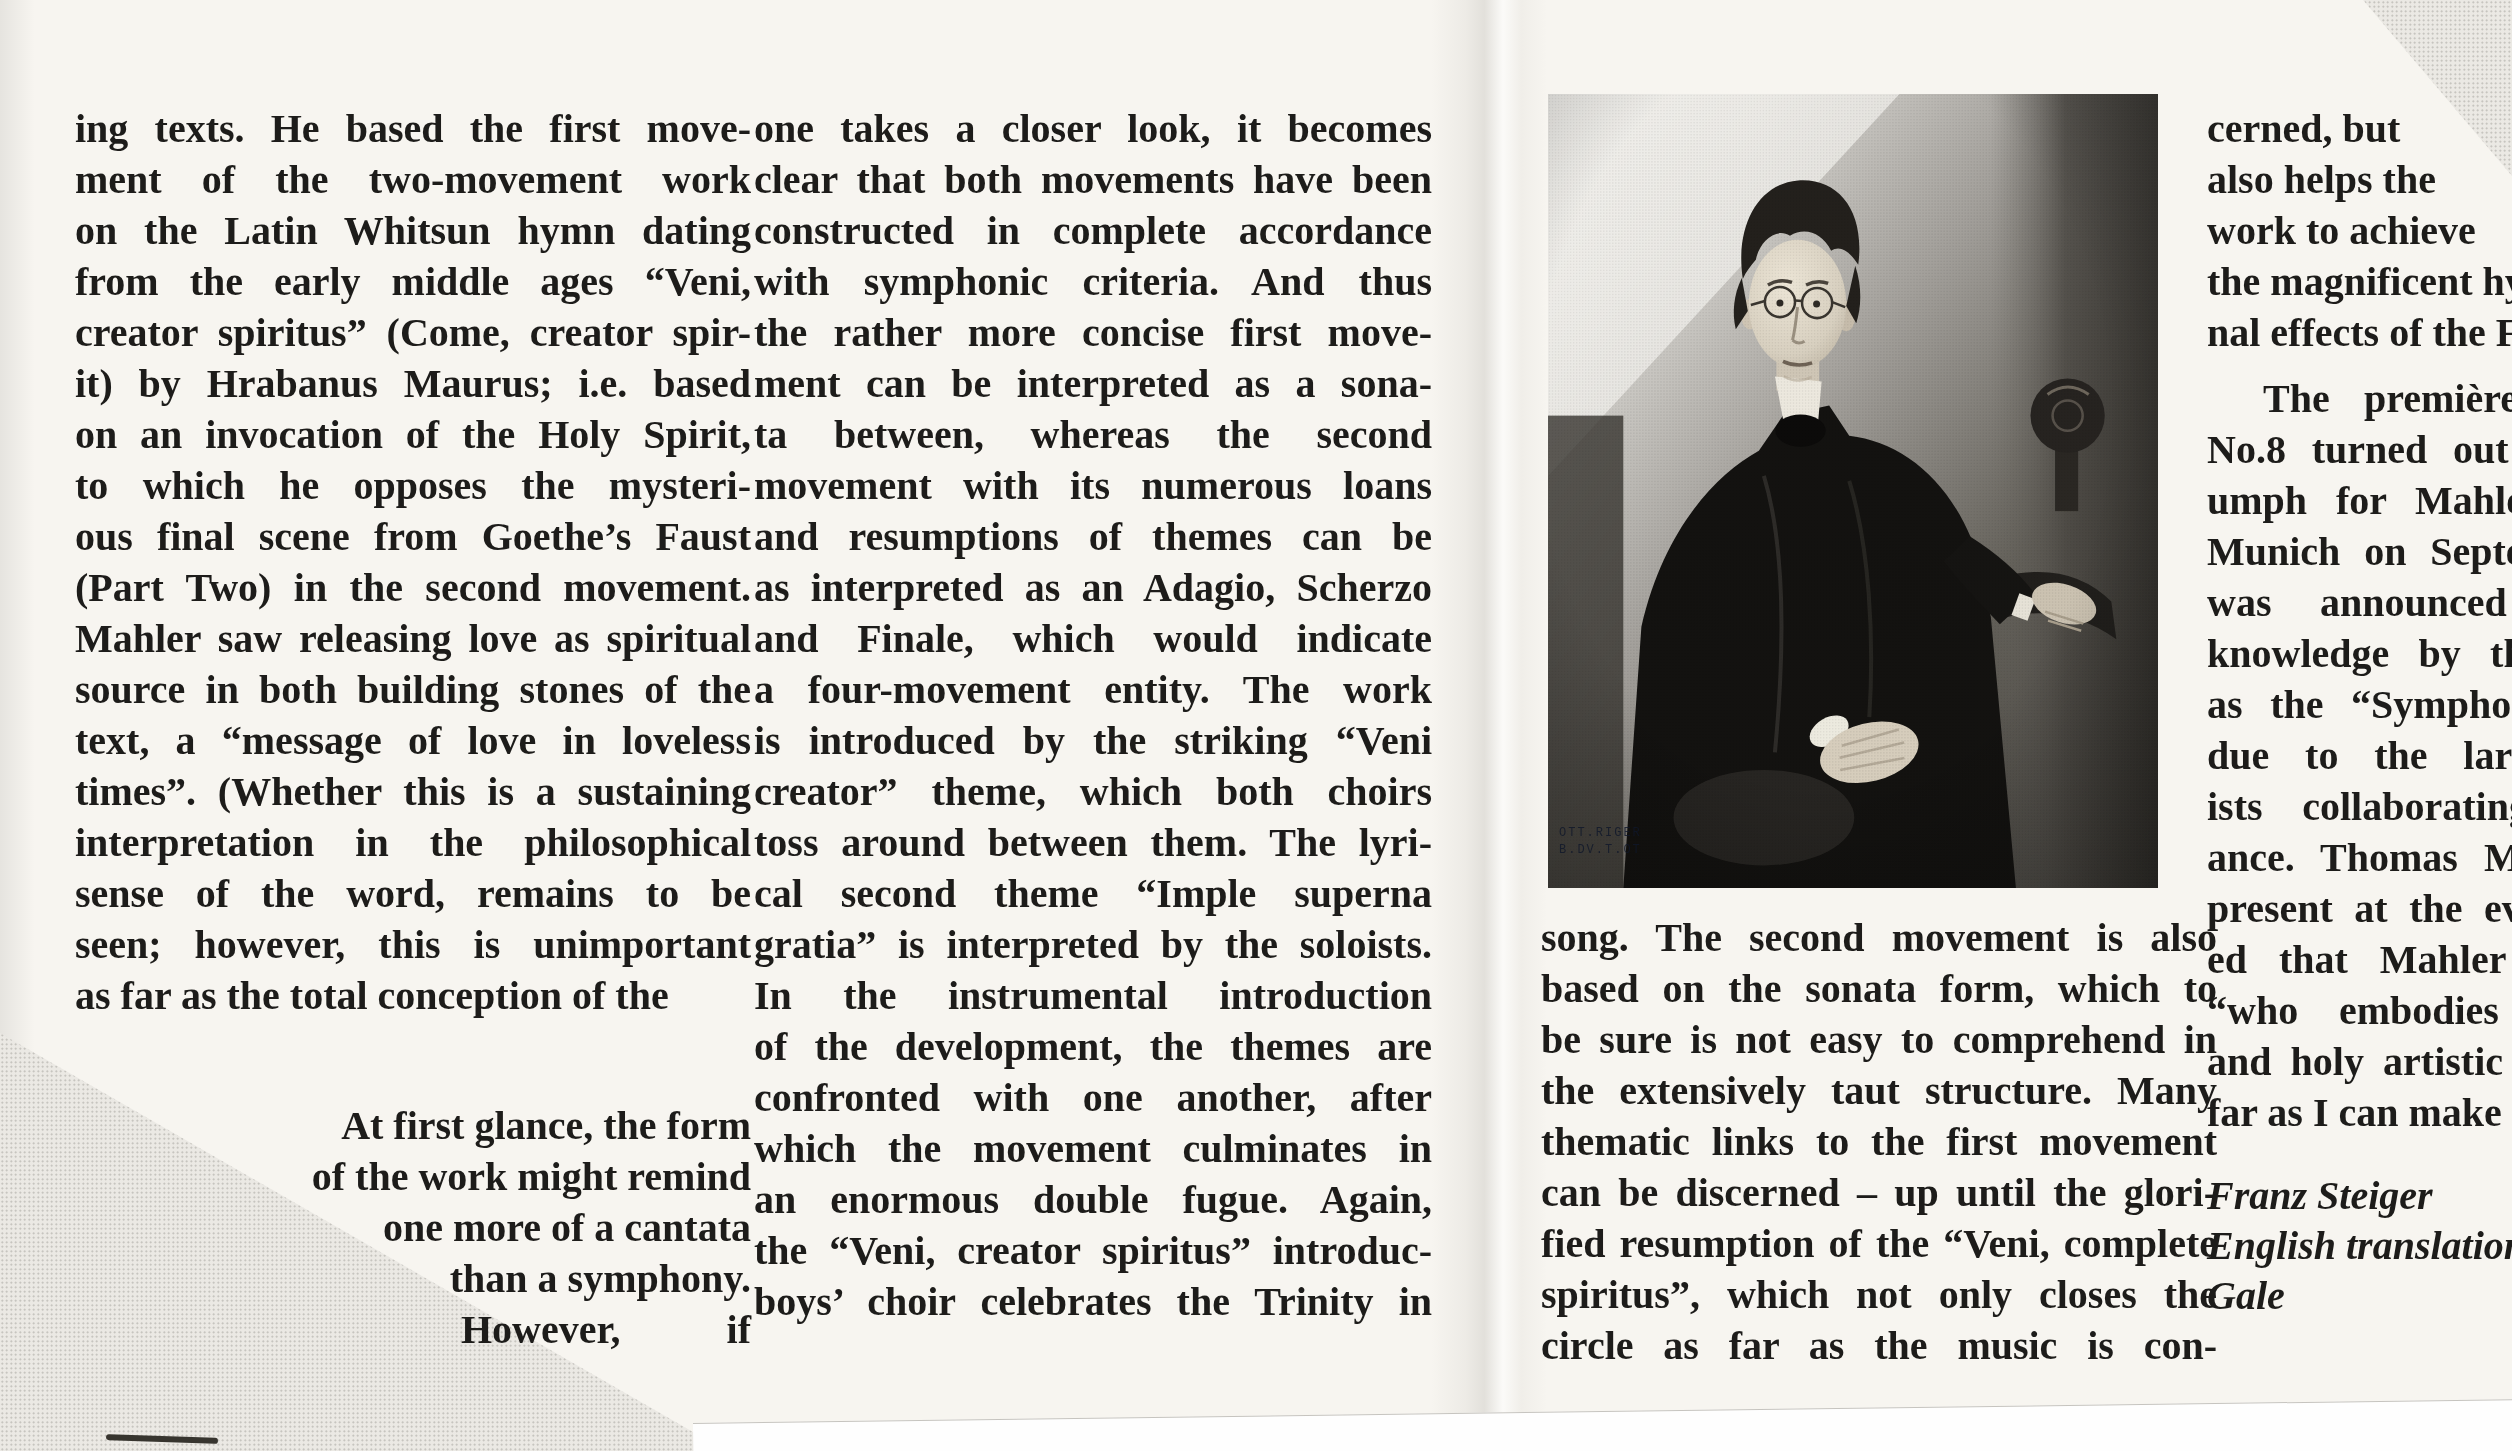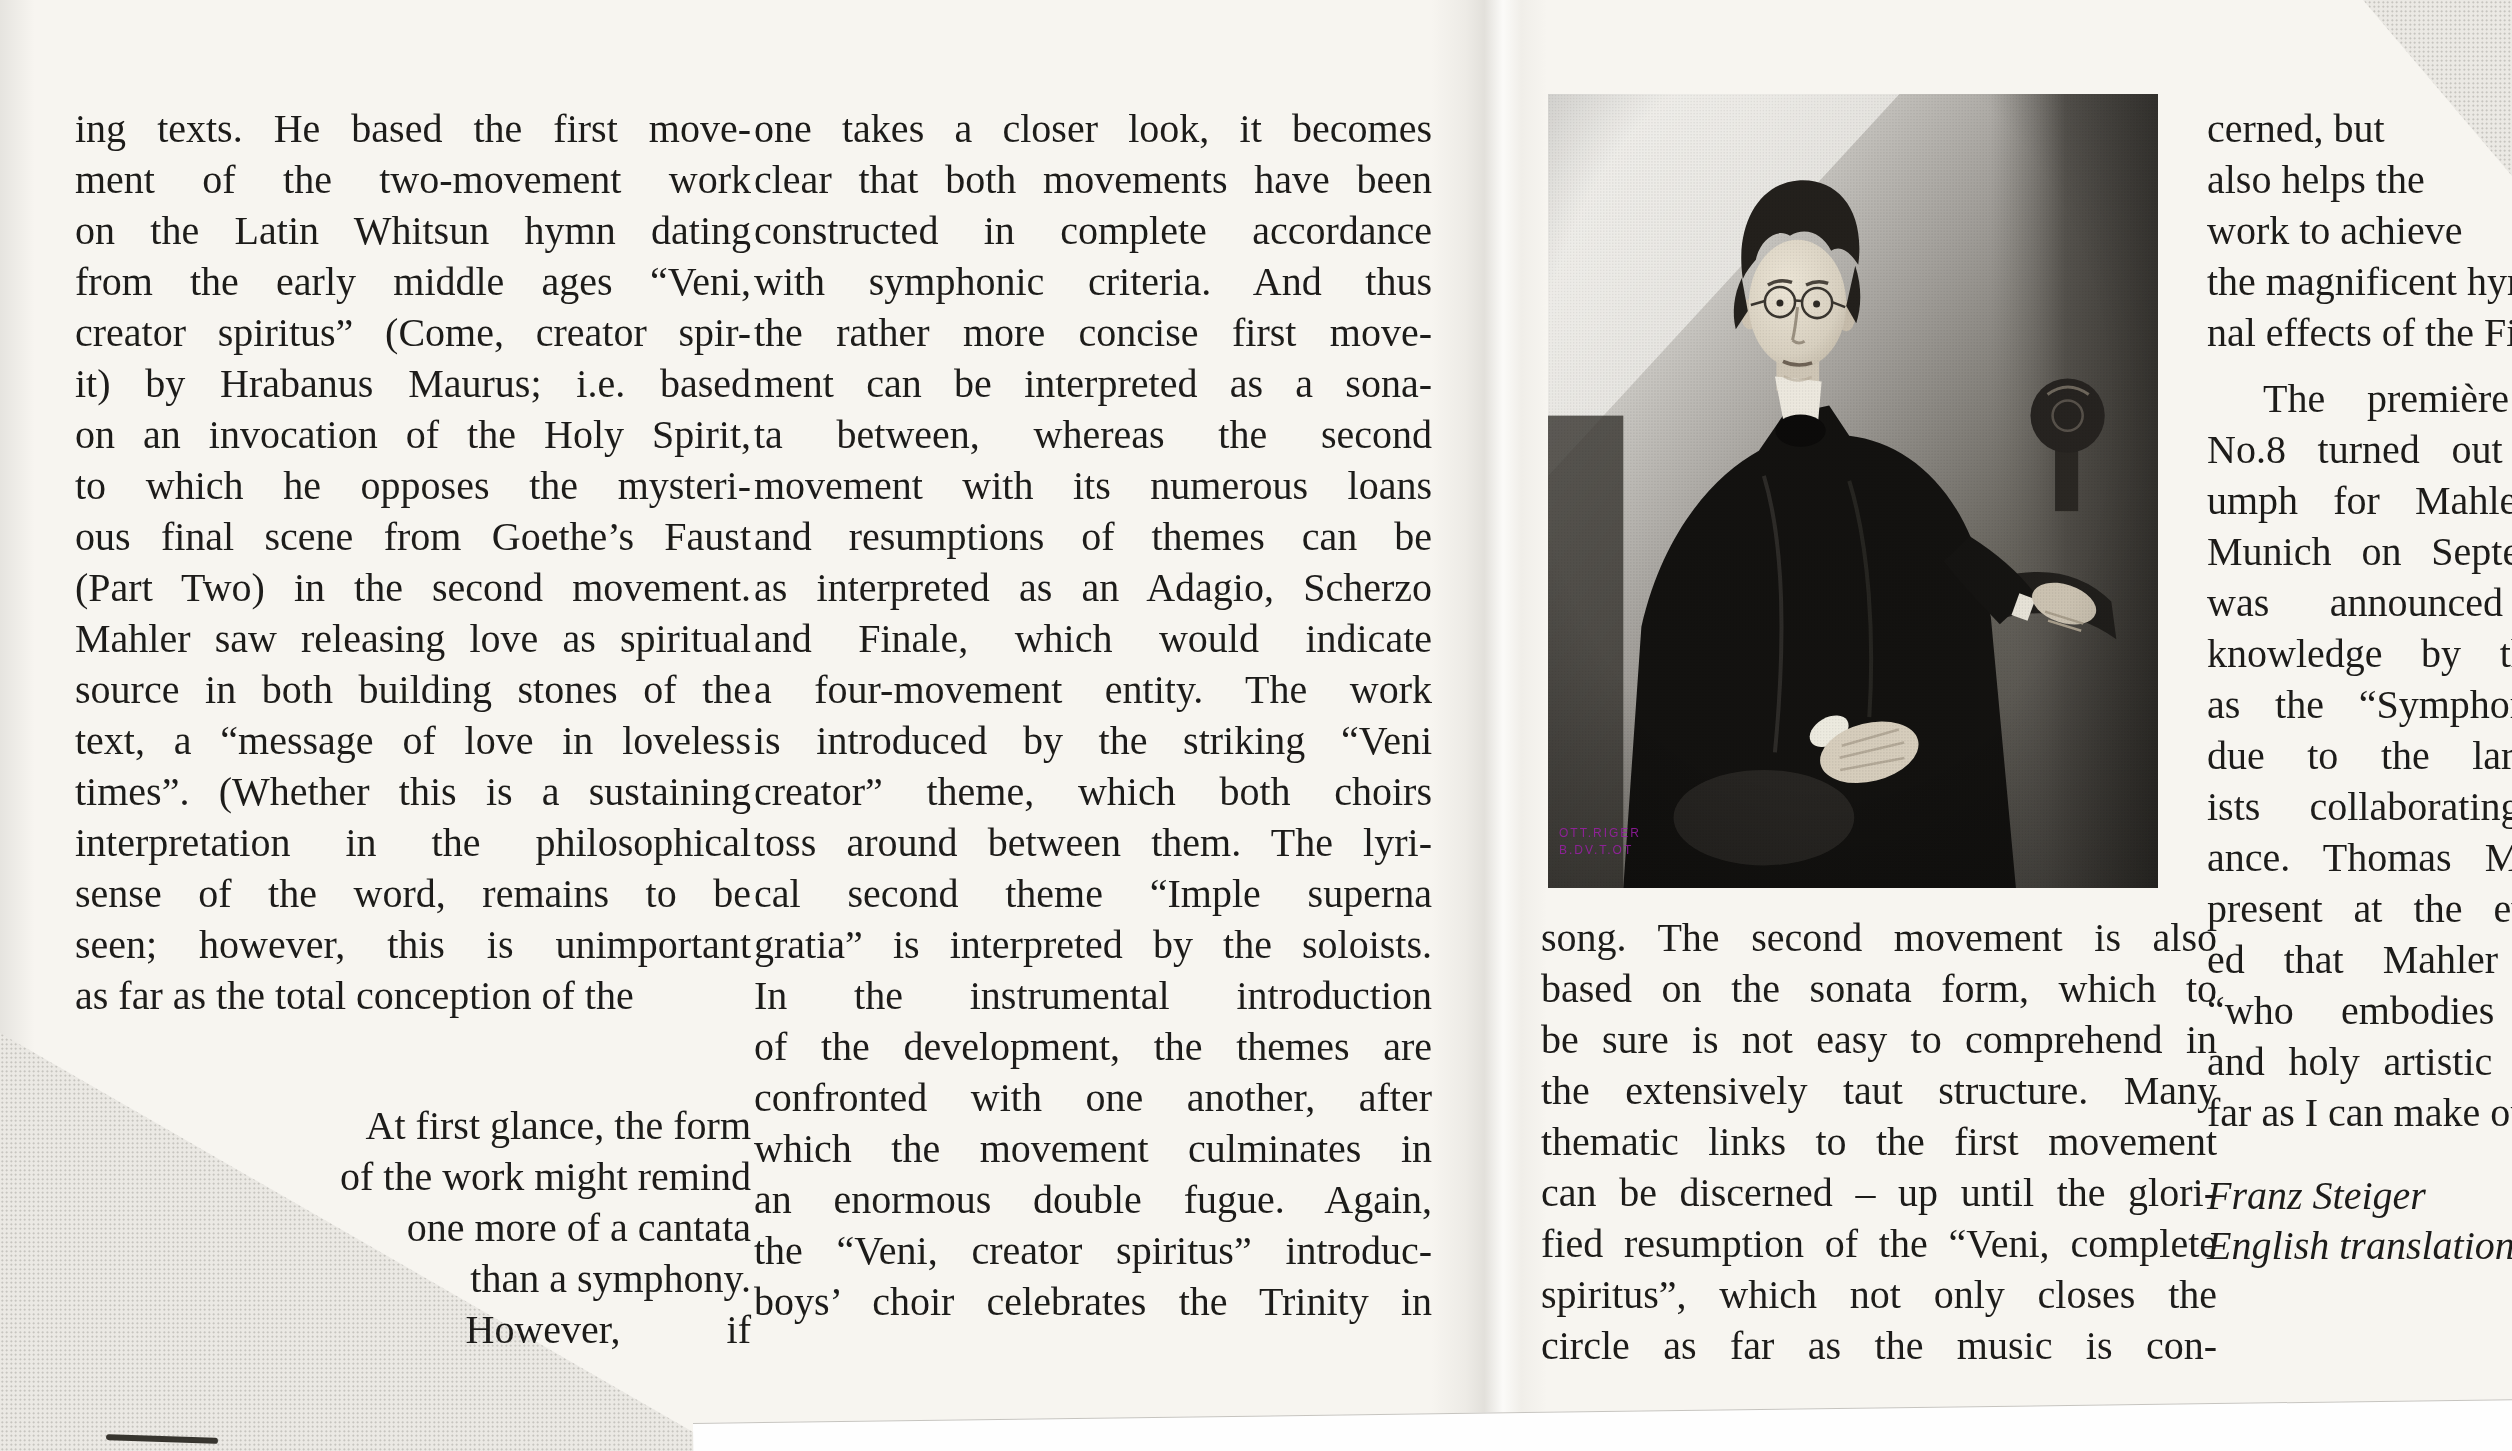--- a/index.html
+++ b/index.html
@@ -11,40 +11,40 @@
   .gutter{position:absolute;left:1431px;top:0;width:116px;height:100%;
           background:linear-gradient(90deg,rgba(255,255,255,0) 0%,rgba(150,147,140,0.10) 30%,
           rgba(118,115,108,0.16) 46%,rgba(255,255,255,0.55) 62%,rgba(150,147,140,0.07) 78%,rgba(255,255,255,0) 100%);}
   
   .tri{position:absolute;background-color:#ebe9e4;
        background-image:radial-gradient(circle,rgba(82,80,74,0.30) 0.8px,rgba(82,80,74,0) 1.1px);
        background-size:4.5px 4.5px;}
   .tri-bl{left:0;top:1033px;width:726px;height:418px;clip-path:polygon(0 0,100% 100%,0 100%);}
   .tri-tr{left:2363px;top:0;width:556px;height:657px;clip-path:polygon(0 0,100% 0,100% 100%);}
   
-  .block{position:absolute;font-size:40px;}
+  .block{position:absolute;font-size:40px;font-weight:bold;}
   .line{line-height:51px;min-height:51px;}
   .jblock .line{text-align:justify;text-align-last:justify;}
   .jblock.last-left .line:last-child{text-align-last:left;}
   .col1p1{left:75px;top:103px;width:676px;}
   .col1p2{left:75px;top:1100px;width:676px;}
   .col1p2 .line{text-align:right;}
   .col1p2 .line:last-child{word-spacing:2.4em;}
   .col2{left:754px;top:103px;width:678px;}
   .col3{left:1541px;top:912px;width:676px;}
   .col4p1{left:2207px;top:103px;width:683px;}
   .col4p1 .line{text-align:left;}
   .col4p2{left:2207px;top:373px;width:683px;}
   .col4p2 .line:first-child{text-indent:56px;}
   .signature{left:2207px;top:1171px;width:703px;font-style:italic;font-size:40px;}
   .signature .line{line-height:50px;min-height:50px;text-align:left;}
   
   .photo{position:absolute;left:1548px;top:94px;width:610px;height:794px;}
   .photo svg{display:block;width:100%;height:100%;}
-  .credit{position:absolute;left:11px;bottom:29px;color:#a21caf;font-family:Liberation Sans, sans-serif;
+  .credit{position:absolute;left:11px;bottom:29px;color:#0f172a;font-family:Liberation Mono, monospace;
           font-size:12px;line-height:17px;letter-spacing:2px;opacity:0.8;filter:blur(0.3px);}
   
   .bottom-strip{position:absolute;left:693px;top:1423px;width:2311px;height:70px;background:#fefefe;
           border-top:1.5px solid #c6c4bf;transform:rotate(-0.75deg);transform-origin:left top;}
   .mark{position:absolute;background:#37352f;}
   .mark-bl{left:106px;top:1436px;width:112px;height:5.5px;transform:rotate(2deg);border-radius:3px;}
 </style>
 </head>
 <body>
 

